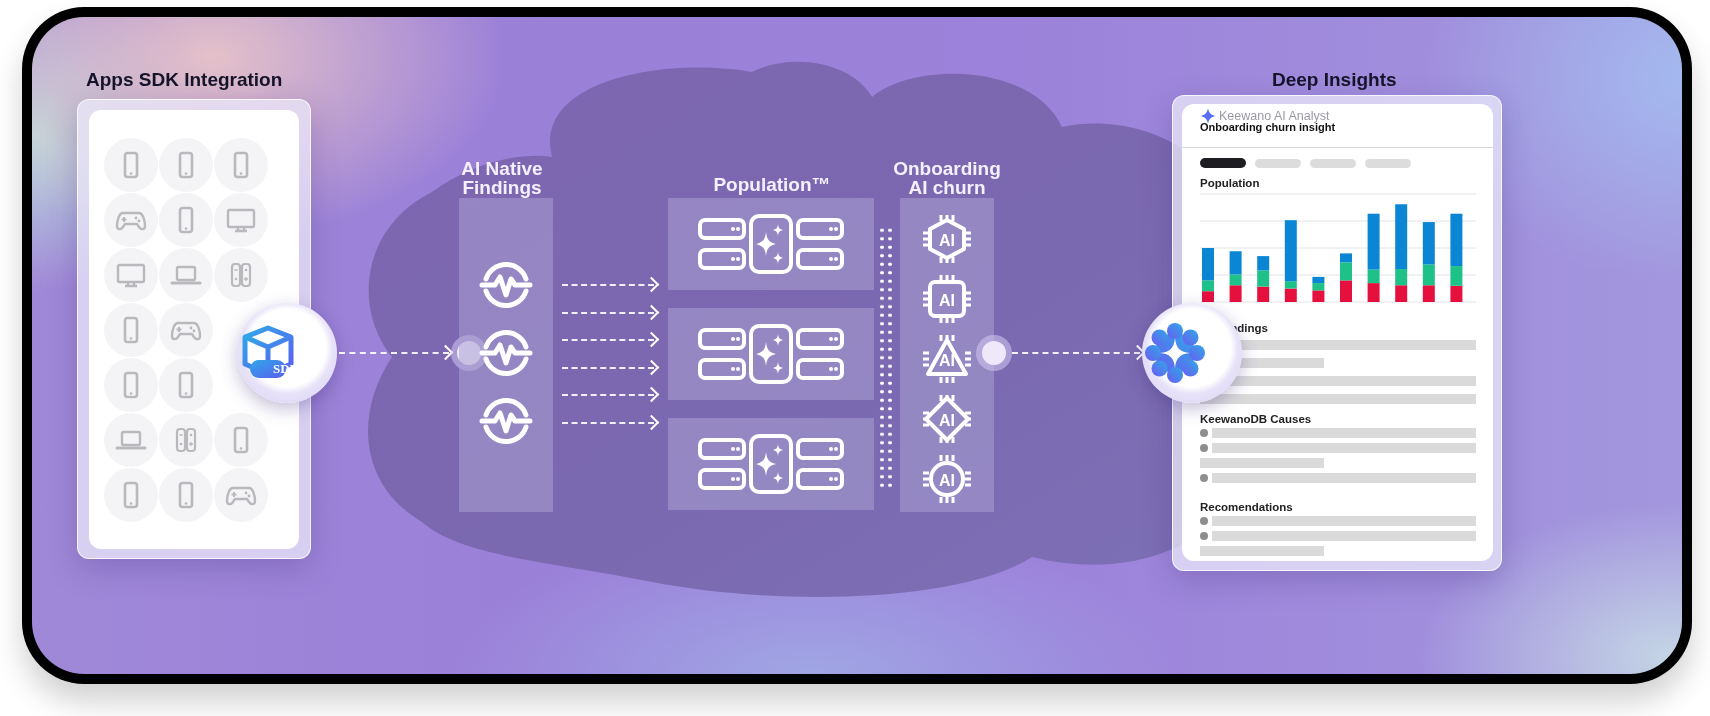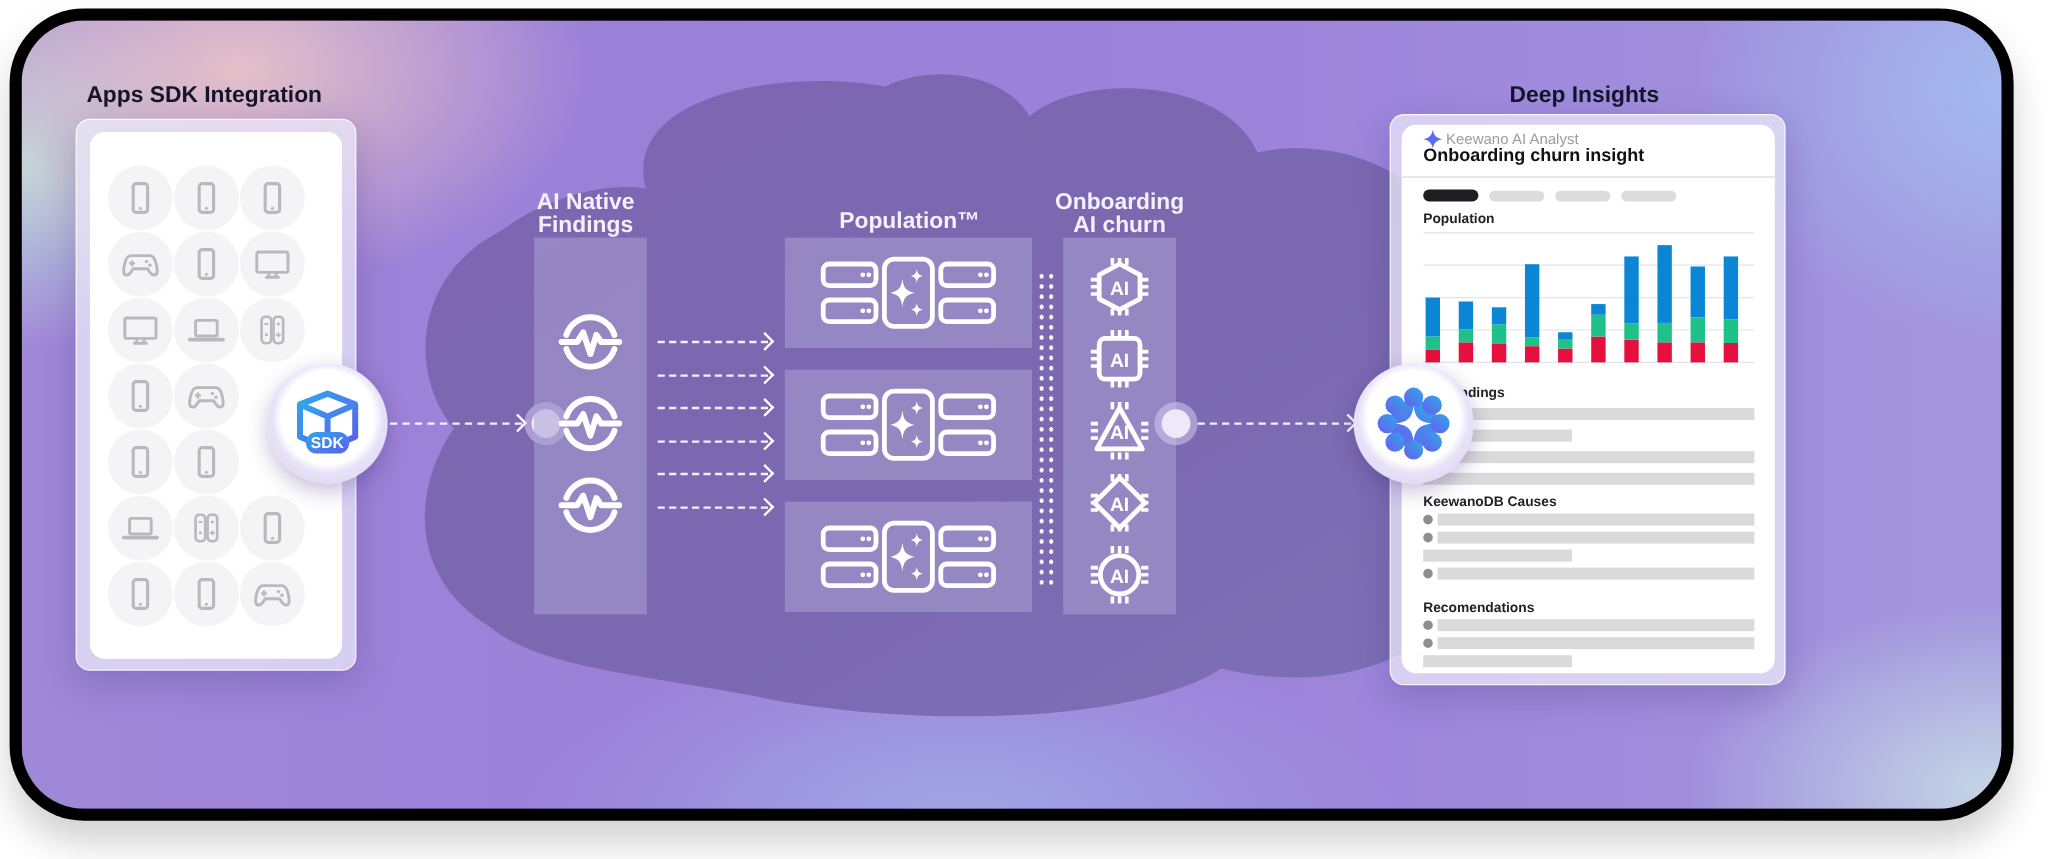--- a/index.html
+++ b/index.html
@@ -1,40 +1,40 @@
 <!DOCTYPE html>
 <html><head>
 <meta charset="utf-8">
 <style>
   html,body{margin:0;padding:0;background:#ffffff;}
   body{width:1710px;height:716px;position:relative;overflow:hidden;font-family:"Liberation Sans",sans-serif;}
-  .frame{position:absolute;left:8px;top:7px;width:1670px;height:677px;border-radius:62px;background:#000;box-shadow:0 18px 30px rgba(0,0,0,0.18);}
+  .frame{position:absolute;left:22px;top:7px;width:1670px;height:677px;border-radius:62px;background:#000;box-shadow:0 18px 30px rgba(0,0,0,0.18);}
   .screen{position:absolute;left:10px;top:10px;right:10px;bottom:10px;border-radius:52px;overflow:hidden;
     background:
       radial-gradient(ellipse 420px 260px at 180px 40px, rgba(232,196,200,0.95), rgba(232,196,200,0) 70%),
       radial-gradient(ellipse 260px 220px at 0px 120px, rgba(190,226,220,0.9), rgba(190,226,220,0) 70%),
       radial-gradient(ellipse 380px 300px at 1660px 60px, rgba(164,188,240,0.95), rgba(164,188,240,0) 70%),
       radial-gradient(ellipse 360px 220px at 1640px 640px, rgba(200,220,230,0.9), rgba(200,220,230,0) 70%),
       radial-gradient(ellipse 520px 220px at 780px 660px, rgba(160,170,230,0.9), rgba(160,170,230,0) 70%),
       linear-gradient(90deg,#a088d8 0%,#9b80d8 30%,#9c82da 60%,#a396de 100%);}
   .cloud{position:absolute;left:0;top:0;width:1690px;height:657px;}
   .title{position:absolute;font-weight:700;font-size:19px;color:#16142a;white-space:nowrap;}
   .panel-outer{position:absolute;background:rgba(235,232,250,0.75);border:1px solid rgba(255,255,255,0.8);border-radius:12px;box-shadow:0 10px 30px rgba(60,40,120,0.25);}
   .panel-inner{position:absolute;background:#fff;border-radius:12px;}
   .dev{position:absolute;width:54px;height:54px;border-radius:50%;background:#f4f4f6;display:flex;align-items:center;justify-content:center;}
   .dev svg{width:34px;height:34px;}
-  .hub{position:absolute;width:100px;height:100px;border-radius:50%;background:radial-gradient(circle at 50% 45%,#fff 52%,#e7e2f8 62%,#d6cff2 100%);box-shadow:0 6px 18px rgba(60,40,120,0.3);display:flex;align-items:center;justify-content:center;}
+  .hub{position:absolute;width:100px;height:100px;border-radius:50%;background:radial-gradient(circle at 50% 45%,#fff 52%,#e7e2f8 62%,#d6cff2 100%);box-shadow:0 6px 18px rgba(60,40,120,0.3);display:flex;align-items:center;font-family:Liberation Serif, serif;}
   .col{position:absolute;background:rgba(170,160,210,0.55);}
   .col-label{position:absolute;color:#f4f0ff;font-weight:700;font-size:19px;text-align:center;line-height:19px;white-space:nowrap;}
   .node{position:absolute;width:24px;height:24px;border-radius:50%;background:#efe8fb;box-shadow:0 0 0 6px rgba(210,200,240,0.55);}
   .dashline{position:absolute;height:0;border-top:2px dashed rgba(255,255,255,0.9);}
   .arrowhead{position:absolute;width:9px;height:9px;border-top:2px solid #fff;border-right:2px solid #fff;transform:rotate(45deg);}
   .dots{position:absolute;width:16px;background-image:radial-gradient(circle,#fff 1.6px,transparent 2px);background-size:8px 8.5px;}
   .card-sub{position:absolute;color:#9a9aa6;font-size:12.5px;}
-  .card-title{position:absolute;color:#111;font-size:15px;font-weight:700;}
+  .card-title{position:absolute;color:#111;font-size:11px;font-weight:700;}
   .pill{position:absolute;height:9px;border-radius:5px;background:#dcdcdc;}
   .sec-h{position:absolute;font-size:11.5px;font-weight:700;color:#222;}
   .line{position:absolute;height:10px;background:#dadada;}
   .bullet{position:absolute;width:8px;height:8px;border-radius:50%;background:#8e8e8e;}
 </style>
 </head>
 <body>
 
 <div class="frame">
   <div class="screen">

